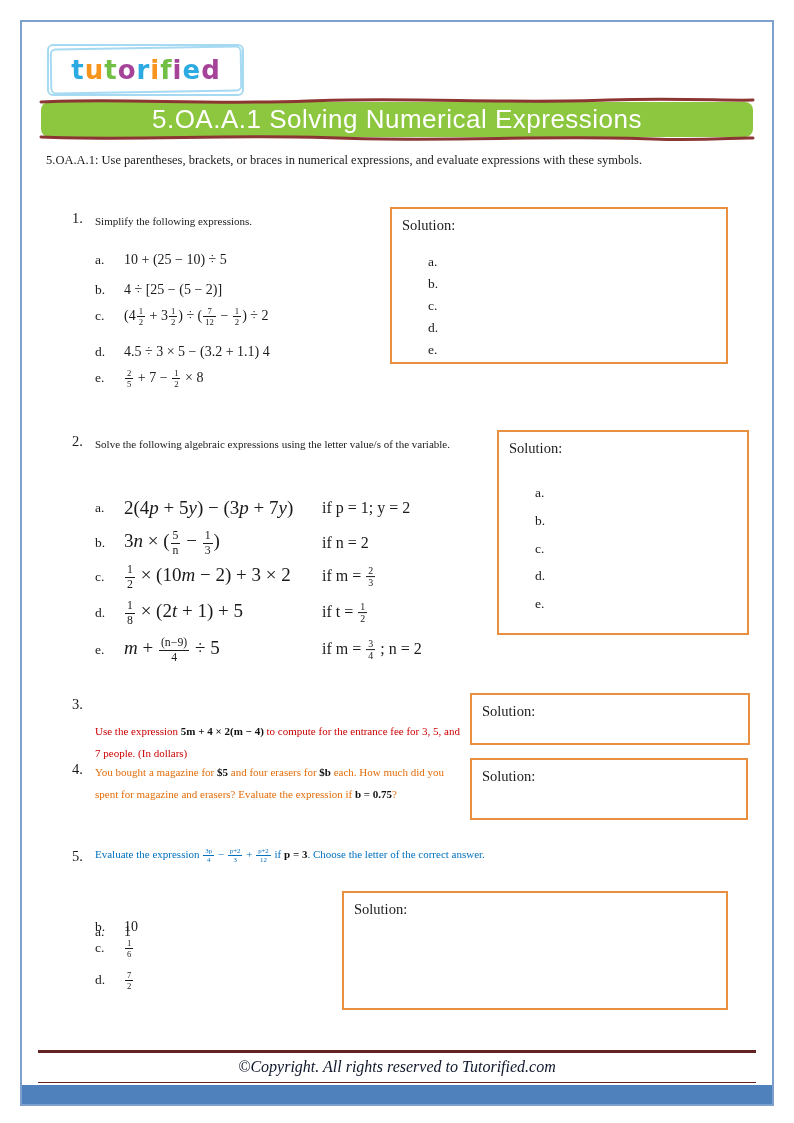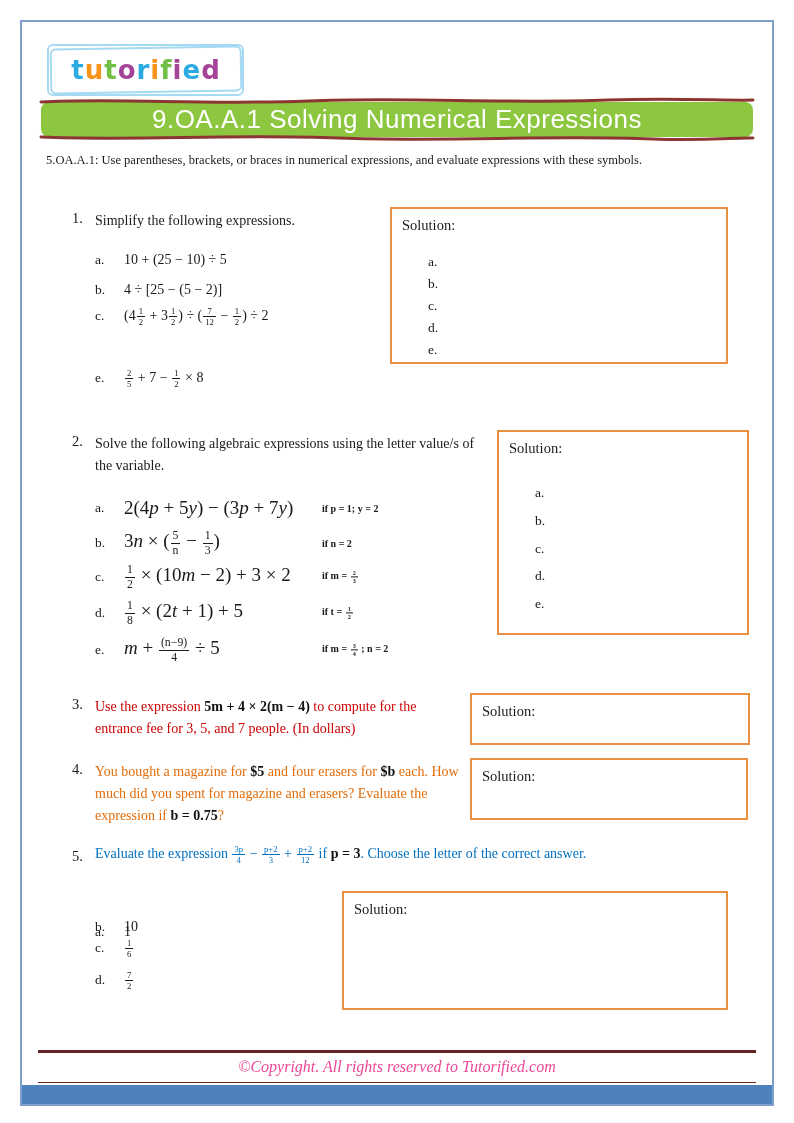--- a/index.html
+++ b/index.html
@@ -20,45 +20,45 @@
   .banner{position:absolute;left:38px;top:95px;width:718px;height:48px;}
   .banner-svg{position:absolute;left:0;top:0;width:718px;height:48px;}
   .banner-fill{fill:var(--banner-green);}
   .wave{fill:none;stroke:var(--banner-wave);stroke-width:3;stroke-linecap:round;}
   .banner-title{position:absolute;left:0;right:0;top:9px;text-align:center;
                 font-family:"Liberation Sans", sans-serif;font-size:26px;letter-spacing:.5px;color:#ffffff;}
 
   .standard{position:absolute;left:46px;top:153px;width:706px;font-size:12.5px;}
 
   .qnum{position:absolute;font-size:14.5px;}
-  .qprompt,.qtext{position:absolute;font-size:14px;line-height:22px;}
-  .q3text{color:var(--q3-red);}
+  .qprompt,.qtext{position:absolute;font-size:11px;line-height:22px;}
+  .q3text{color:var(--q3-red);margin-top:24px;}
   .q4text{color:var(--q4-orange);}
   .q5text{color:var(--q5-blue);}
   .bk{color:#111;font-weight:bold;}
 
   .row{position:absolute;left:95px;white-space:nowrap;}
   .ilabel{display:inline-block;width:25px;font-size:13.5px;vertical-align:middle;}
   .expr{display:inline-block;vertical-align:middle;font-family:Liberation Serif, serif;font-size:14px;}
   .q2expr{font-size:19px;}
   .cond{position:absolute;left:227px;top:50%;transform:translateY(-50%);
-        font-size:10px;font-family:"Liberation Serif", serif;white-space:nowrap;font-weight:bold;}
+        font-size:16px;font-family:"Liberation Serif", serif;white-space:nowrap;}
 
   .frac{display:inline-block;vertical-align:middle;text-align:center;
         font-size:0.62em;line-height:1.15;margin:0 1px;}
   .fnum{display:block;border-bottom:1px solid currentColor;padding:0 2px;}
   .fden{display:block;padding:0 2px;}
 
   .solbox{position:absolute;box-sizing:border-box;border:2px solid var(--box-border);background:#fff;}
   .soltitle{position:absolute;left:10px;top:8px;font-size:14.5px;color:#1a1a1a;}
   .solline{position:absolute;left:36px;font-size:13.5px;color:#1a1a1a;}
 
   .footer-topline{position:absolute;left:38px;top:1050px;width:718px;height:3px;background:var(--footer-maroon);}
   .copyright{position:absolute;left:0;right:0;top:1058px;text-align:center;
-             font-style:italic;font-size:16px;color:#ec4899;}
+             font-style:italic;font-size:16px;color:#0f172a;}
   .footer-underline{position:absolute;left:38px;top:1082px;width:718px;height:1px;background:var(--footer-maroon);}
   .footer-bar{position:absolute;left:22px;top:1085px;width:750px;height:19px;background:var(--footer-bar-blue);}
 </style>
 </head>
 <body>
 
 <div class="page">
   <div class="frame"></div>
 
   <div class="logo">
@@ -79,39 +79,43 @@
         <span style="color: rgb(165, 67, 153);">d</span>
       </div>
   </div>
 
   <div class="banner">
     <svg class="banner-svg" viewBox="0 0 718 48" preserveAspectRatio="none">
       <rect class="banner-fill" x="3" y="7" width="712" height="35" rx="8"></rect>
       <path class="wave" d="M3,7 C80,3 170,10 270,6 C370,2 470,9 570,5 C640,2.5 690,6 715,5"></path>
       <path class="wave" d="M3,42 C95,46 195,39 300,43 C410,47 510,40 615,44 C670,46 700,42 715,43"></path>
     </svg>
-    <div class="banner-title">9.OA.A.1 Solving Numerical Expressions</div>
+    <div class="banner-title">5.OA.A.1 Solving Numerical Expressions</div>
   </div>
 
   <div class="standard">5.OA.A.1: Use parentheses, brackets, or braces in numerical expressions, and evaluate expressions with these symbols.</div>
 
   <div class="qnum" style="left:72px;top:210px">1.</div>
   <div class="qprompt" style="left:95px;top:210px;width:300px">Simplify the following expressions.</div>
 
   <div class="row" style="top:250px">
     <span class="ilabel">a.</span>
     <span class="expr">10 + (25 − 10) ÷ 5</span>
   </div>
   <div class="row" style="top:280px">
     <span class="ilabel">b.</span>
     <span class="expr">4 ÷ [25 − (5 − 2)]</span>
   </div>
   <div class="row" style="top:306px">
     <span class="ilabel">c.</span>
     <span class="expr">(4<span class="frac"><span class="fnum">1</span><span class="fden">2</span></span> + 3<span class="frac"><span class="fnum">1</span><span class="fden">2</span></span>) ÷ (<span class="frac"><span class="fnum">7</span><span class="fden">12</span></span> − <span class="frac"><span class="fnum">1</span><span class="fden">2</span></span>) ÷ 2</span>
+  </div>
+  <div class="row" style="top:342px">
+    <span class="ilabel">d.</span>
+    <span class="expr">4.5 ÷ 3 × 5 − (3.2 + 1.1) 4</span>
   </div>
   <div class="row" style="top:368px">
     <span class="ilabel">e.</span>
     <span class="expr"><span class="frac"><span class="fnum">2</span><span class="fden">5</span></span> + 7 − <span class="frac"><span class="fnum">1</span><span class="fden">2</span></span> × 8</span>
   </div>
 
   <div class="solbox" style="left:390px;top:207px;width:338px;height:157px">
     <div class="soltitle">Solution:</div>
     <div class="solline" style="top:45px">a.</div>
     <div class="solline" style="top:67px">b.</div>

